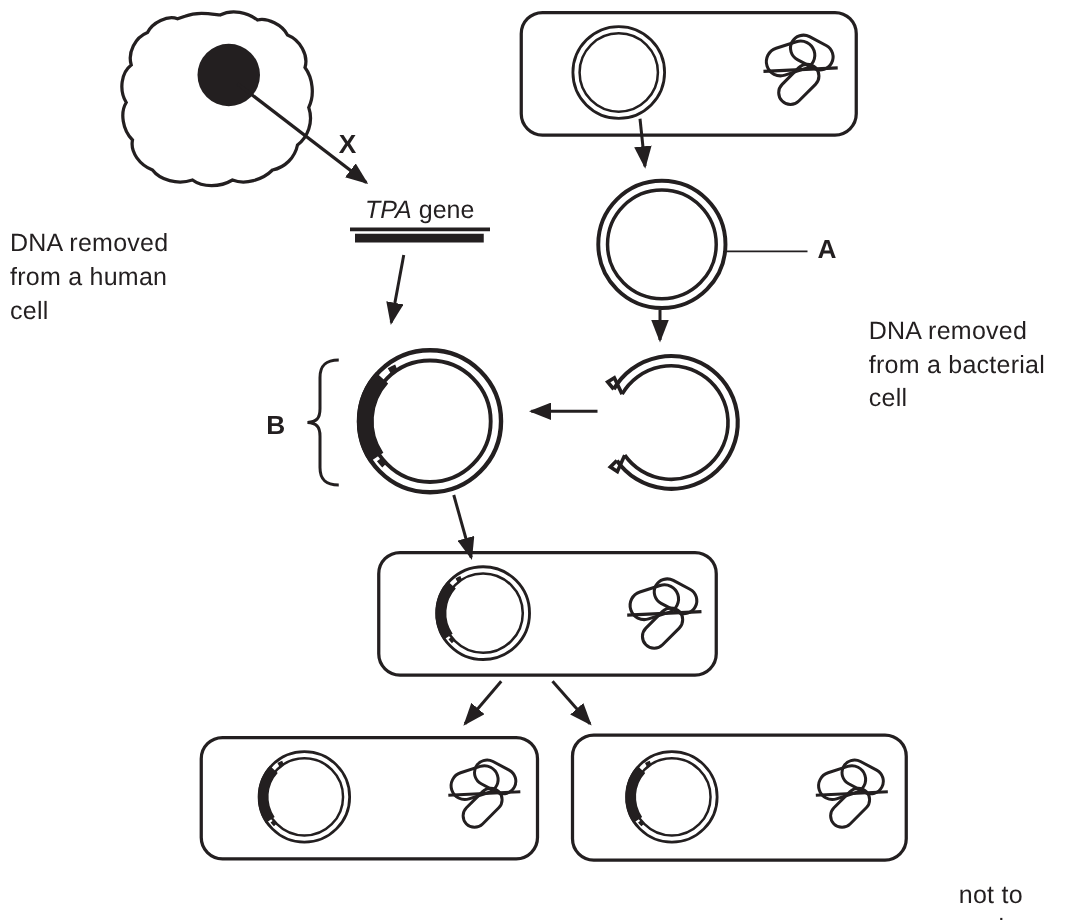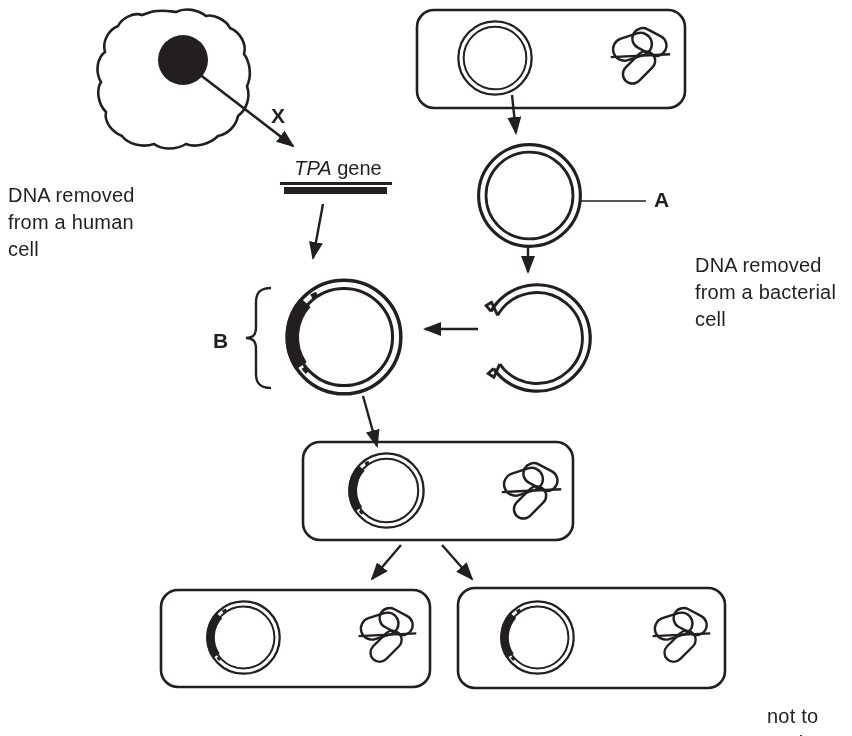--- a/index.html
+++ b/index.html
@@ -25,23 +25,23 @@
     font-size: 20px;
     line-height: 27px;
     letter-spacing: 0.2px;
     color: var(--ink);
     white-space: pre-line;
   }
   .caption { font-size: 20px; margin-top: 20px; }
   .bold { font-weight: bold; font-size: 21px; line-height: 22px; }
   .tpa-label {
     position: absolute;
-    left: 282px; top: 156px; width: 112px;
+    left: 292px; top: 156px; width: 112px;
     font-size: 20px; line-height: 24px;
-    text-align: center; white-space: nowrap;
+    text-align: left; white-space: nowrap;
   }
   .ital { font-style: italic; }
   .tpa-underline {
     position: absolute; left: 280px; top: 182px;
     width: 112px; height: 3px; background: var(--ink);
   }
   .gene-bar {
     position: absolute; left: 284px; top: 187px;
     width: 103px; height: 7px; background: var(--ink);
   }

